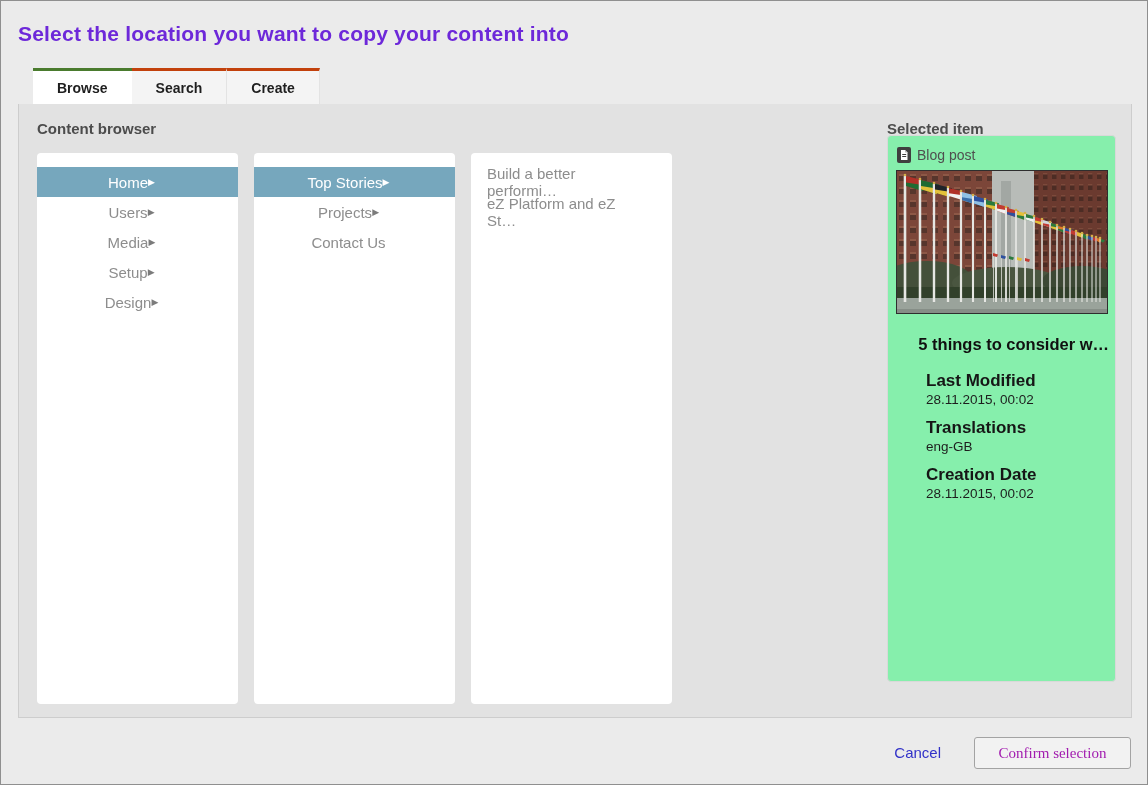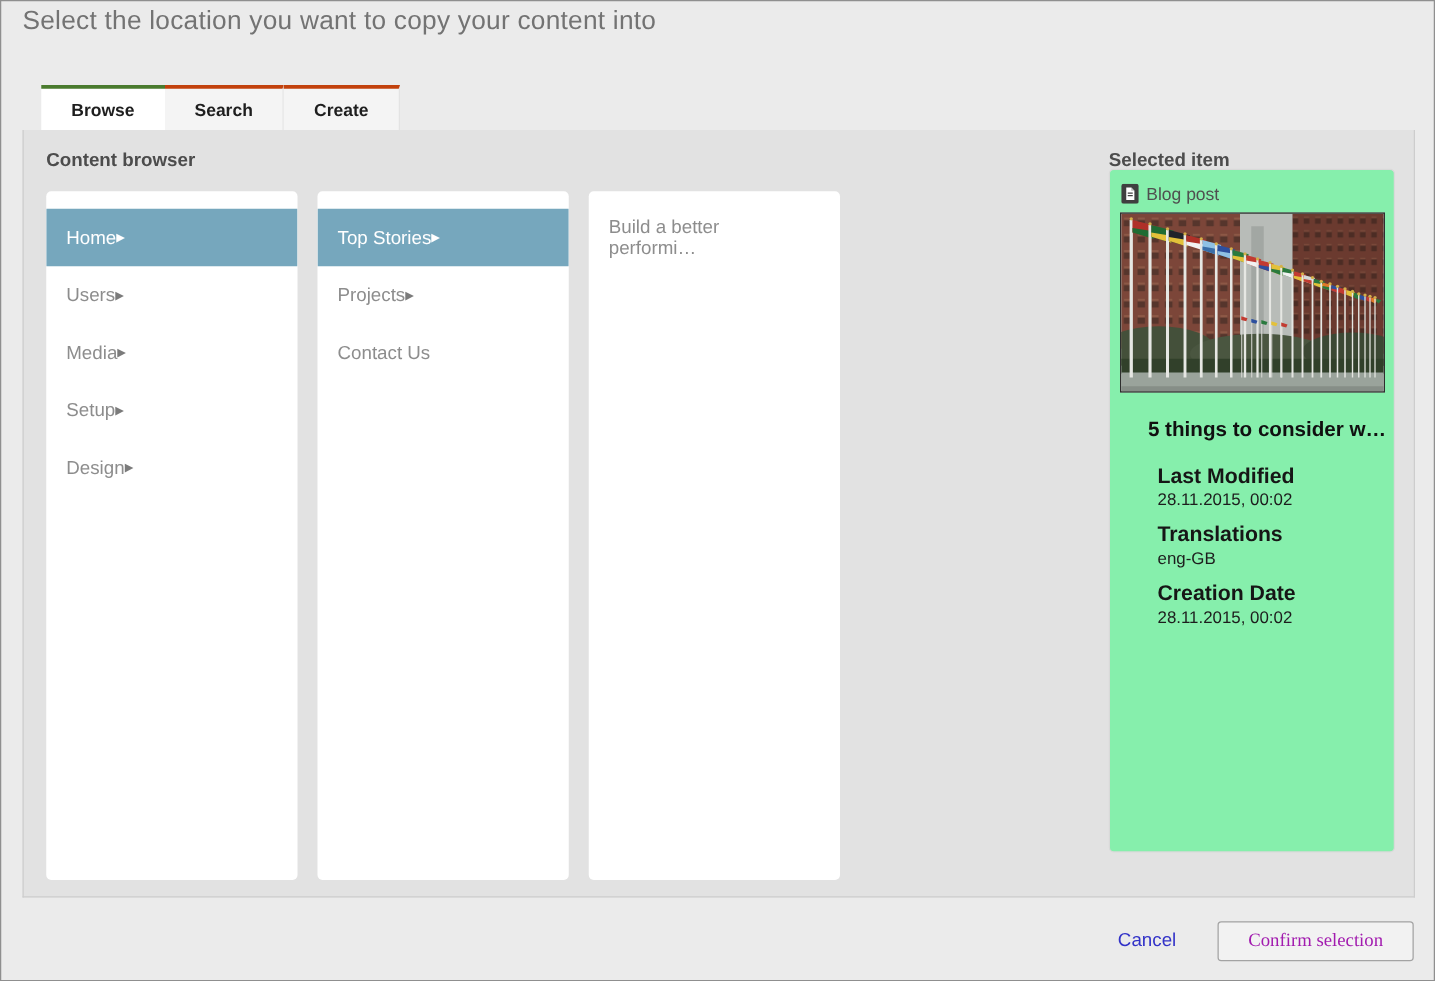--- a/index.html
+++ b/index.html
@@ -5,22 +5,22 @@
   * { margin:0; padding:0; box-sizing:border-box; }
   html,body { width:1148px; height:785px; }
   body {
     font-family:"Liberation Sans", sans-serif;
     background:#ebebeb;
     position:relative;
     border:1px solid #8f8f8f;
     overflow:hidden;
   }
   .page-title {
-    position:absolute; left:17px; top:4px;
-    font-size:21px; font-weight:normal; color:#737373;
+    position:absolute; left:17px; top:21px;
+    font-size:21px; font-weight:bold; color:#6d28d9;
     letter-spacing:0.2px;
   }
   
   .tabs { position:absolute; left:32px; top:67px; height:36px; display:flex; }
   .tab {
     height:36px; padding:0 24px; display:flex; align-items:center; justify-content:center;
     font-size:14px; font-weight:bold; color:#1e1e1e;
     background:#f4f4f4; border-top:3px solid #c2410c;
     border-right:1px solid #e3e3e3; cursor:pointer; min-width:89px;
   }
@@ -36,21 +36,21 @@
     position:absolute; font-size:15px; font-weight:bold; color:#4c4c4c;
   }
   .heading-browser { left:18px; top:16px; }
   .heading-selected { left:868px; top:16px; }
   .columns { position:absolute; left:18px; top:49px; display:flex; }
   .col {
     width:201px; height:551px; background:#fff; border-radius:4px;
     margin-right:16px; padding-top:14px; overflow:hidden;
   }
   .row {
-    height:46px; display:flex; align-items:center; justify-content:flex-start;
+    height:30px; display:flex; align-items:center; justify-content:center;
     padding:0 28px 0 16px; font-size:15px; color:#8d8d8d; cursor:pointer;
   }
   .row .arrow { font-size:9px; color:#7b7b7b; line-height:1; }
   .row.selected { background:#76a7bd; color:#ffffff; }
   .row.selected .arrow { color:#ffffff; }
   .row.final { background:#247fae; color:#ffffff; font-weight:bold; }
   
   .sel-card {
     position:absolute; left:868px; top:31px; width:229px; height:547px;
     background:#86efac; border:1px solid #d9d9d9; border-radius:4px;
@@ -134,20 +134,23 @@
         <span class="arrow">▶</span>
       </div>
       <div class="row">
         <span>Contact Us</span>
       </div>
     </div>
 
     <div class="col">
       <div class="row">
         <span>Build a better performi…</span>
+      </div>
+      <div class="row">
+        <span>eZ Platform and eZ St…</span>
       </div>
     </div>
   </div>
 
   <div class="sel-card">
     <div class="type-row">
       <svg class="doc-icon" width="14" height="16" viewBox="0 0 14 16">
         <rect x="0" y="0" width="14" height="16" rx="2" fill="#3f3f3f"></rect>
         <path d="M4 3 h4 l2.5 2.5 v7.5 h-6.5 z" fill="#ffffff"></path>
         <path d="M8 3 l2.5 2.5 h-2.5 z" fill="#bdbdbd"></path>

